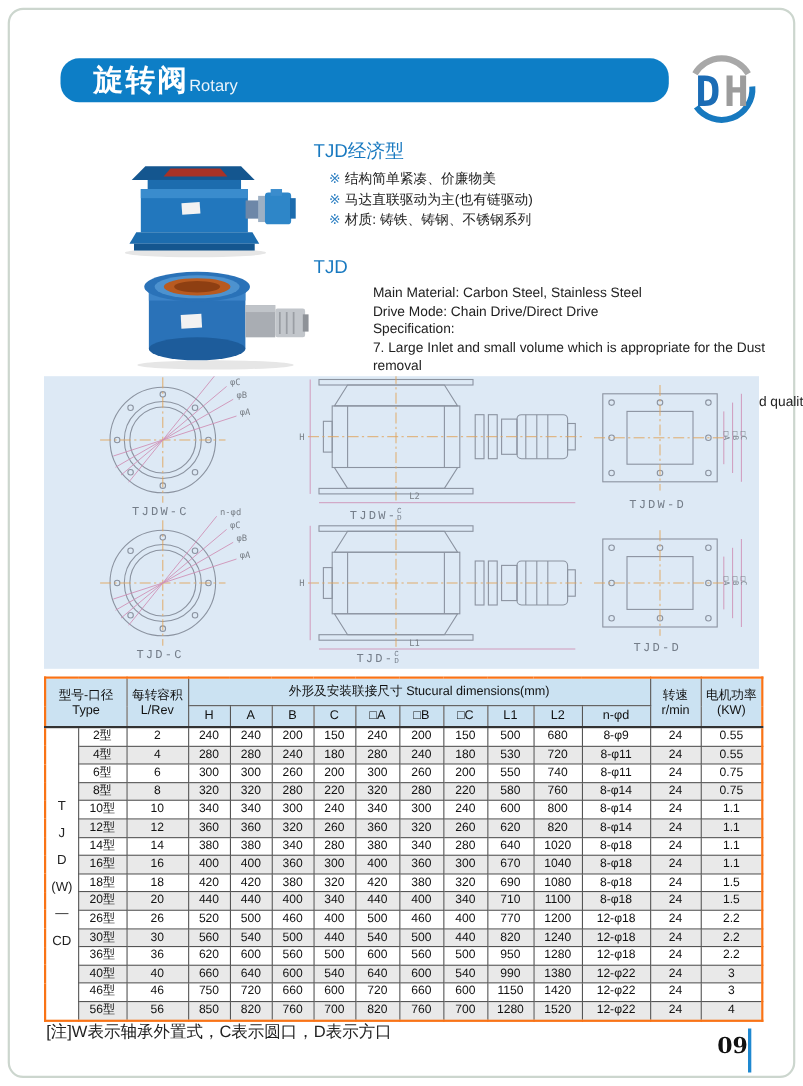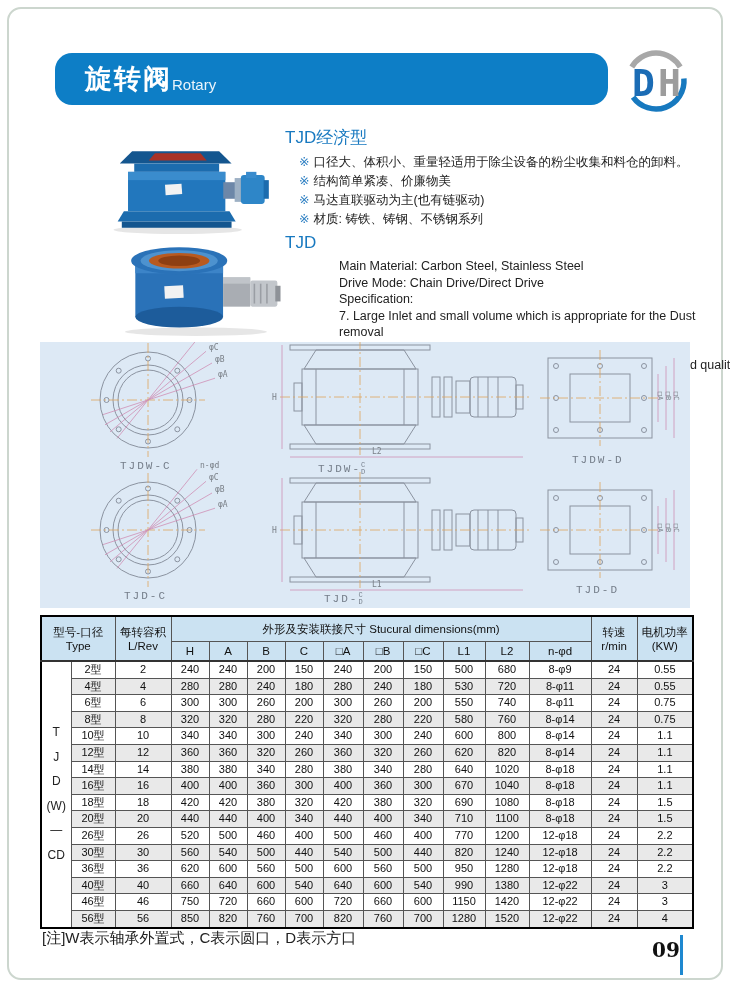--- a/index.html
+++ b/index.html
@@ -5,21 +5,21 @@
   html,body{margin:0;padding:0;}
   body{
     width:730px;height:987px;position:relative;background:#ffffff;
     font-family:"Liberation Sans","DejaVu Sans",sans-serif;color:#1a1a1a;
     overflow:hidden;
   }
   .page-border{position:absolute;left:7px;top:7px;right:7px;bottom:7px;
     border:2px solid #ccd6ce;border-radius:14px;pointer-events:none;}
 
   
-  .banner{position:absolute;left:55px;top:53px;width:553px;height:52px;background:#0d7ec6;
+  .banner{position:absolute;left:55px;top:53px;width:553px;height:40px;background:#0d7ec6;
     border-radius:17px;display:flex;align-items:center;padding-left:30px;box-sizing:border-box;}
   .banner .zh{color:#ffffff;font-size:27px;font-weight:bold;letter-spacing:2px;}
   .banner .en{color:#eaf4fb;font-size:15px;margin-top:10px;}
   .logo{position:absolute;left:612px;top:44px;width:86px;height:74px;}
 
   
   .photo1{position:absolute;left:100px;top:147px;width:172px;height:88px;}
   .photo2{position:absolute;left:112px;top:244px;width:172px;height:94px;}
 
   
@@ -42,21 +42,21 @@
   .dlabel .frac i{font-style:normal;}
 
   
   .spec-table{position:absolute;left:40px;top:615px;width:652px;border-collapse:collapse;
     table-layout:fixed;font-size:11px;color:#111;}
   .spec-table th,.spec-table td{border:1px solid #555;text-align:center;padding:0;overflow:hidden;}
   .spec-table thead th{background:#cbe2f2;font-weight:normal;font-size:11.5px;line-height:14px;}
   .spec-table thead tr:first-child th{height:24px;}
   .spec-table thead tr:last-child th{height:18px;}
   .spec-table thead{border-bottom:2px solid #333;}
-  .spec-table{border:2px solid #000000;}
+  .spec-table{border:2px solid #f97316;}
   .spec-table tbody td{height:15.6px;line-height:15.6px;}
   .spec-table tbody tr:nth-child(even) td{background:#e9e9e9;}
   .spec-table tbody td.series-cell{background:#ffffff !important;vertical-align:middle;}
   .series-cell .stack{display:flex;flex-direction:column;align-items:center;gap:9px;
     font-size:12px;color:#222;}
 
   
   .note{position:absolute;left:42px;top:929px;font-size:15px;color:#222;}
   .pageno{position:absolute;left:652px;top:938px;font-family:"DejaVu Serif","Liberation Serif",serif;
     font-weight:bold;font-size:20px;color:#111;}
@@ -112,21 +112,20 @@
   <rect x="104" y="32" width="26" height="6" fill="#c0c4c9"></rect>
   <rect x="130" y="35" width="26" height="25" rx="2" fill="#c2c6cb"></rect>
   <line x1="134" y1="38" x2="134" y2="57" stroke="#9a9ea4" stroke-width="1.5"></line>
   <line x1="140" y1="38" x2="140" y2="57" stroke="#9a9ea4" stroke-width="1.5"></line>
   <line x1="146" y1="38" x2="146" y2="57" stroke="#9a9ea4" stroke-width="1.5"></line>
   <rect x="154" y="40" width="5" height="15" fill="#8e9298"></rect>
 </svg>
 
 <div class="sec-title t-econ">TJD经济型</div>
 <ul class="bullets">
-    <li><span class="mark">※</span>口径大、体积小、重量轻适用于除尘设备的粉尘收集和料仓的卸料。</li>
     <li><span class="mark">※</span>结构简单紧凑、价廉物美</li>
     <li><span class="mark">※</span>马达直联驱动为主(也有链驱动)</li>
     <li><span class="mark">※</span>材质: 铸铁、铸钢、不锈钢系列</li>
   </ul>
 
 <div class="sec-title t-tjd">TJD</div>
 <div class="speclines">
     <div>Main Material: Carbon Steel, Stainless Steel</div>
     <div>Drive Mode: Chain Drive/Direct Drive</div>
     <div>Specification:</div>

